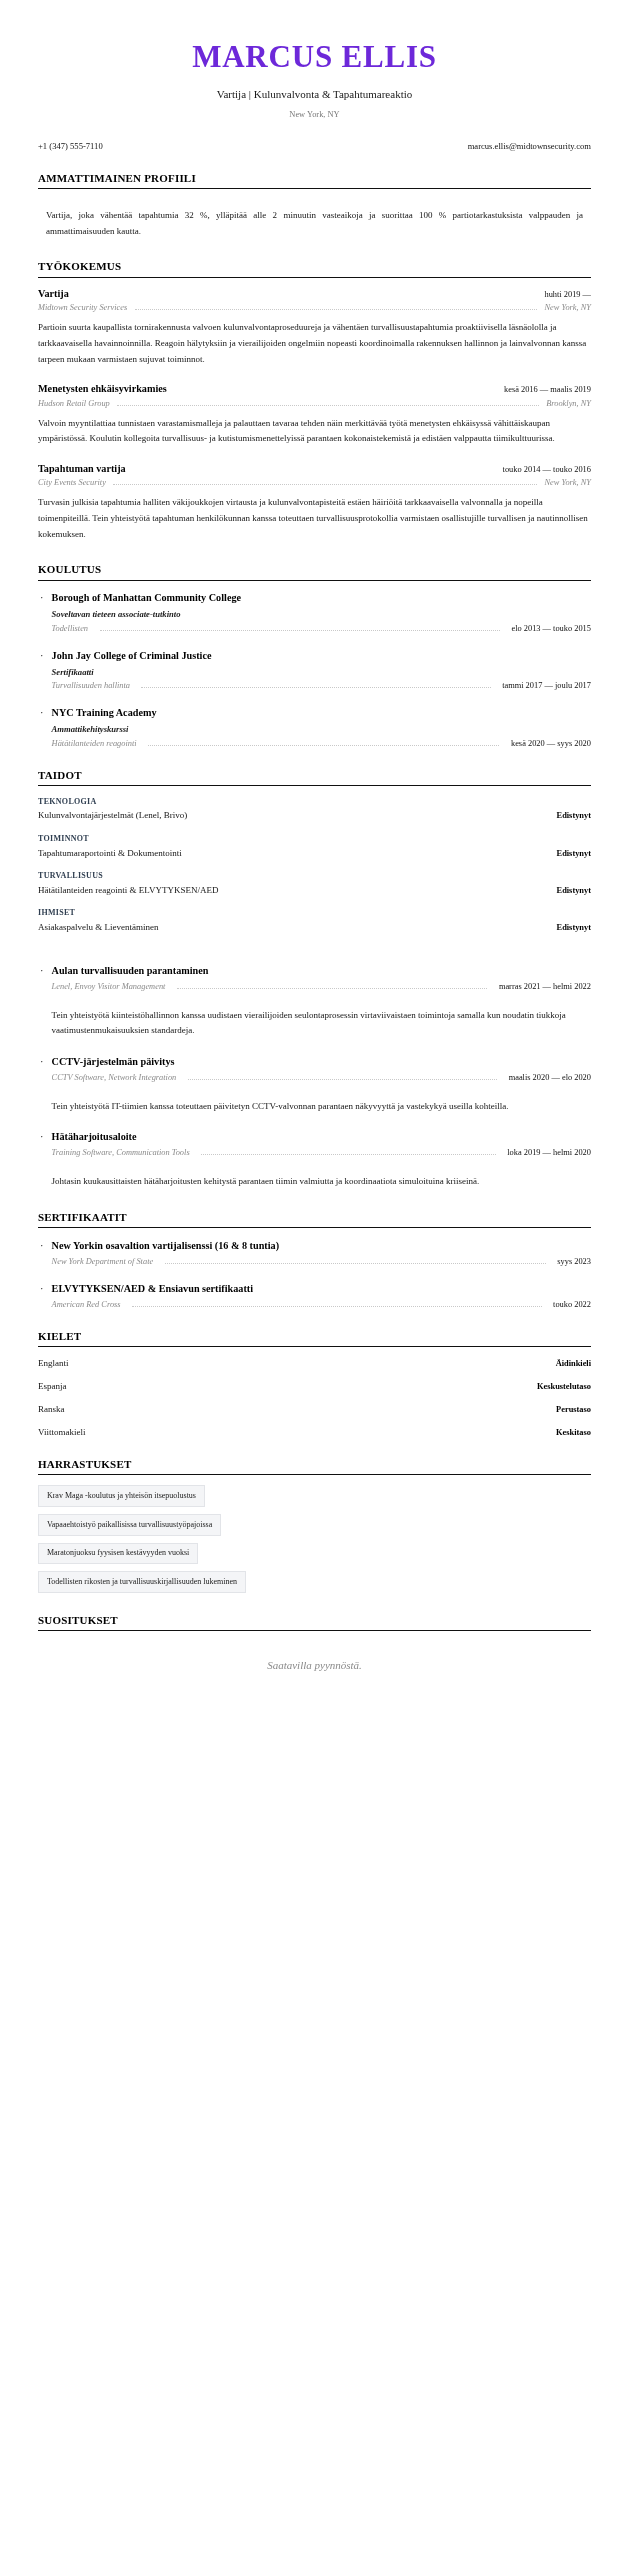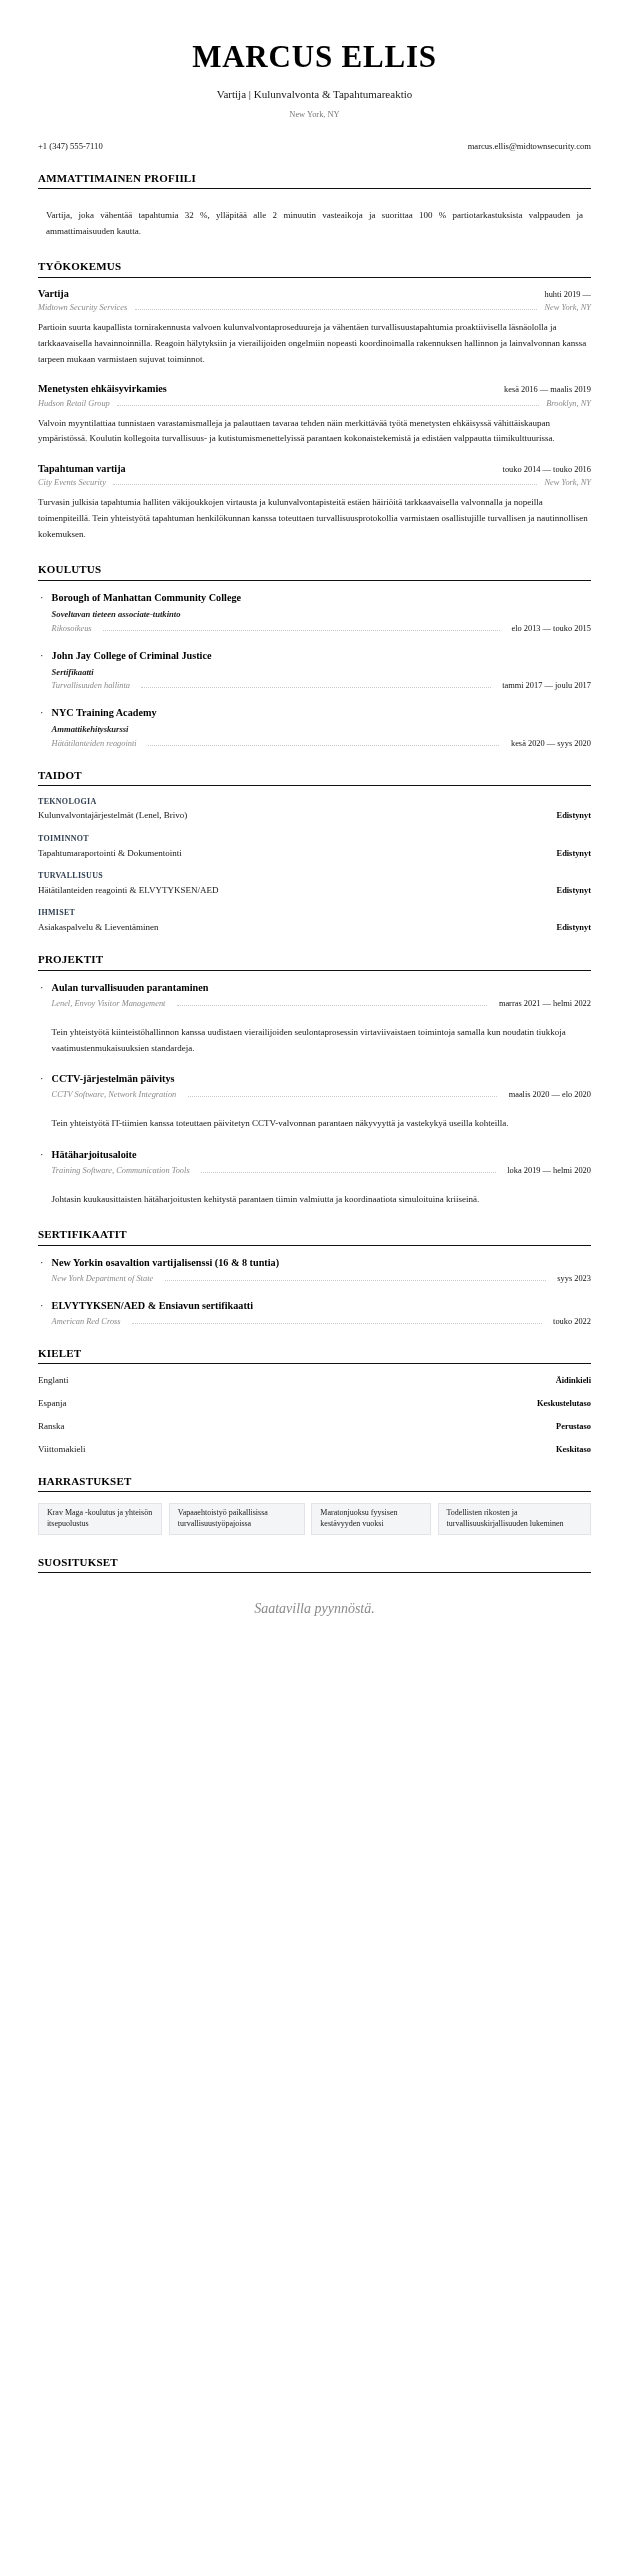--- a/index.html
+++ b/index.html
@@ -19,21 +19,21 @@
   }
 
   
   .header { text-align: center; padding-top: 11.5px; }
   .full-name {
     font-size: 31px;
     font-weight: 700;
     letter-spacing: 0.8px;
     line-height: 1.05;
     margin: 0 0 8px 0;
-    color: #000000;
+    color: #6d28d9;
   }
   .headline {
     font-size: 11px;
     font-weight: 400;
     color: #1a1a1a;
     margin-top: 13.6px;
     line-height: 1.3;
   }
   .location-line {
     font-size: 8.4px;
@@ -217,35 +217,35 @@
   .lang-name { font-size: 9px; color: #161616; }
   .lang-level {
     font-size: 8.4px;
     font-weight: 700;
     color: #000000;
     white-space: nowrap;
     text-align: right;
   }
 
   
-  .interest-list { display: flex; flex-direction: row; align-items: flex-start; gap: 6.8px; }
+  .interest-list { display: flex; flex-direction: column; align-items: flex-start; gap: 6.8px; }
   .interest-chip {
     display: inline-block;
     background: #f4f5f7;
     border: 0.5px solid #e2e4e8;
     padding: 4.7px 7.9px;
     font-size: 8px;
     color: #1a1a1a;
     line-height: 1.3;
   }
 
   
   .ref-text {
     text-align: center;
-    font-size: 14px;
+    font-size: 11px;
     font-style: italic;
     color: #8a8a8a;
     padding-top: 17px;
   }
 </style>
 </head>
 <body>
 
 <div class="page">
 
@@ -314,21 +314,21 @@
 
   <div class="section">
     <div class="section-title">KOULUTUS</div>
     <div class="section-body">
 
       <div class="bullet-item">
         <span class="bullet-dot">·</span>
         <div class="bullet-head">Borough of Manhattan Community College</div>
         <div class="bullet-sub">Soveltavan tieteen associate-tutkinto</div>
         <div class="bullet-row">
-          <span class="bullet-meta">Rikosoikeus</span>
+          <span class="bullet-meta">Todellisten</span>
           <span class="leader"></span>
           <span class="bullet-dates">elo 2013 — touko 2015</span>
         </div>
       </div>
 
       <div class="bullet-item">
         <span class="bullet-dot">·</span>
         <div class="bullet-head">John Jay College of Criminal Justice</div>
         <div class="bullet-sub">Sertifikaatti</div>
         <div class="bullet-row">
@@ -385,21 +385,20 @@
         <div class="skill-row">
           <span class="skill-name">Asiakaspalvelu &amp; Lieventäminen</span>
           <span class="skill-level">Edistynyt</span>
         </div>
       </div>
 
     </div>
   </div>
 
   <div class="section">
-    <div class="section-title">PROJEKTIT</div>
     <div class="section-body">
 
       <div class="bullet-item">
         <span class="bullet-dot">·</span>
         <div class="bullet-head">Aulan turvallisuuden parantaminen</div>
         <div class="bullet-row">
           <span class="bullet-meta">Lenel, Envoy Visitor Management</span>
           <span class="leader"></span>
           <span class="bullet-dates">marras 2021 — helmi 2022</span>
         </div>

